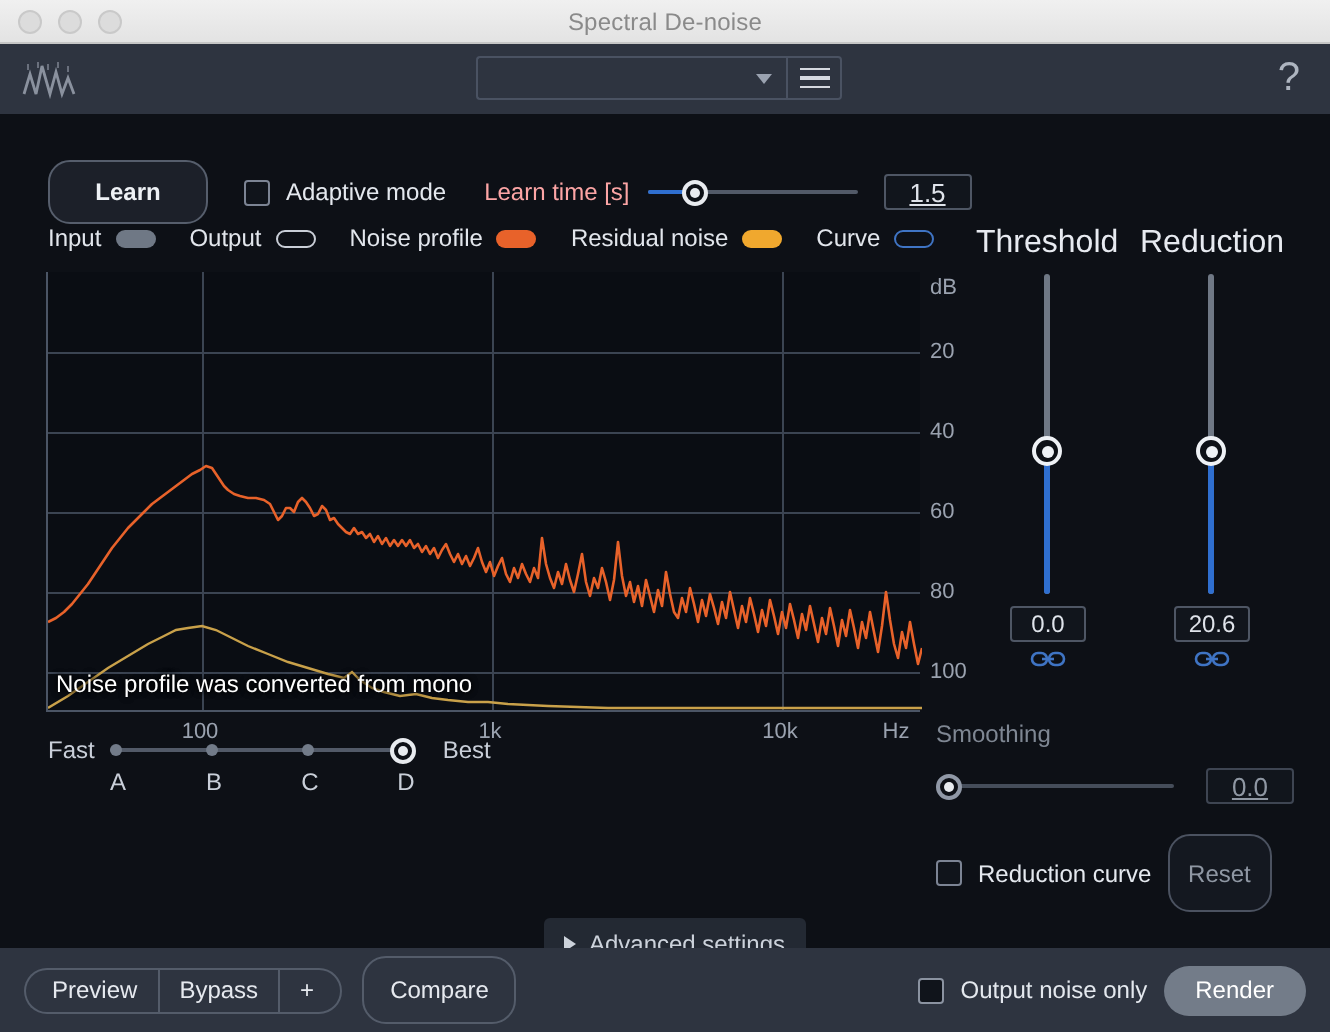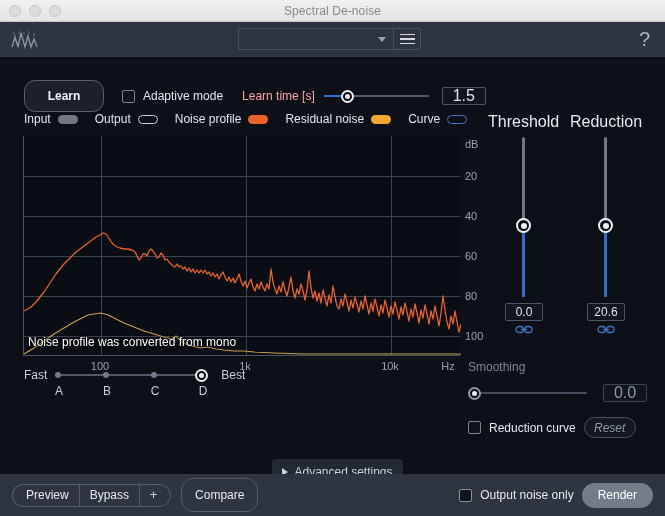--- a/index.html
+++ b/index.html
@@ -98,22 +98,22 @@
   .track { height: 2px; border-radius: 1px; background: #525a68; }
   .track-fill { position: absolute; height: 2px; border-radius: 1px; background: #2f6fd0; left: 0; }
   .knob {
     position: absolute; width: 13px; height: 13px; border-radius: 50%;
     background: #0d1016; border: 2px solid #e8ebef;
     display: flex; align-items: center; justify-content: center;
   }
   .knob::after { content: ""; width: 5px; height: 5px; border-radius: 50%; background: #e8ebef; }
   .valbox {
     height: 18px; min-width: 42px; border: 1px solid #4e5664; border-radius: 2px;
-    background: #11151c; color: #dfe3ea; font-size: 16px;
-    display: flex; align-items: center; justify-content: center;
+    background: #11151c; color: #dfe3ea; font-size: 13px;
+    display: flex; align-items: center; justify-content: center; text-decoration: underline;
   }
 
   
   .legend { position: absolute; top: 55px; left: 24px; display: flex; align-items: center; }
   .legend .lg { font-size: 12px; color: #e2e6ec; }
   .pill { width: 20px; height: 9px; border-radius: 5px; }
   .pill.hollow { background: transparent; border: 1.5px solid; }
 
   
   .chart-wrap { position: absolute; top: 79px; left: 23px; width: 437px; height: 220px; }
@@ -169,24 +169,24 @@
   .artifact { position: absolute; top: 303px; left: 240px; }
   .a-title { font-size: 12px; color: #c9cfd9; margin-left: 6px; }
   .a-sub { position: relative; margin-top: 4px; height: 16px; }
   .a-sub span { position: absolute; font-size: 12px; color: #c9cfd9; }
 
   
   .smooth { position: absolute; top: 303px; left: 468px; }
   .s-title { font-size: 12px; color: #7f8793; }
   .reduction-row { position: absolute; top: 360px; left: 468px; display: flex; align-items: center; gap: 8px; }
   .btn-reset {
-    width: 52px; height: 21px; border-radius: 11px;
+    width: 52px; height: 39px; border-radius: 11px;
     border: 1px solid #4b5260; background: #141820;
     color: #8f97a3; font-size: 12px;
-    display: flex; align-items: center; justify-content: center; font-style: italic;
+    display: flex; align-items: center; justify-content: center;
   }
 
   
   .adv-tab {
     position: absolute; top: 402px; left: 272px;
     width: 131px; height: 26px; background: #232933;
     display: flex; align-items: center; justify-content: center; gap: 6px;
     border-radius: 3px 3px 0 0;
   }
   .adv-tab span { font-size: 12px; color: #ccd2db; }

